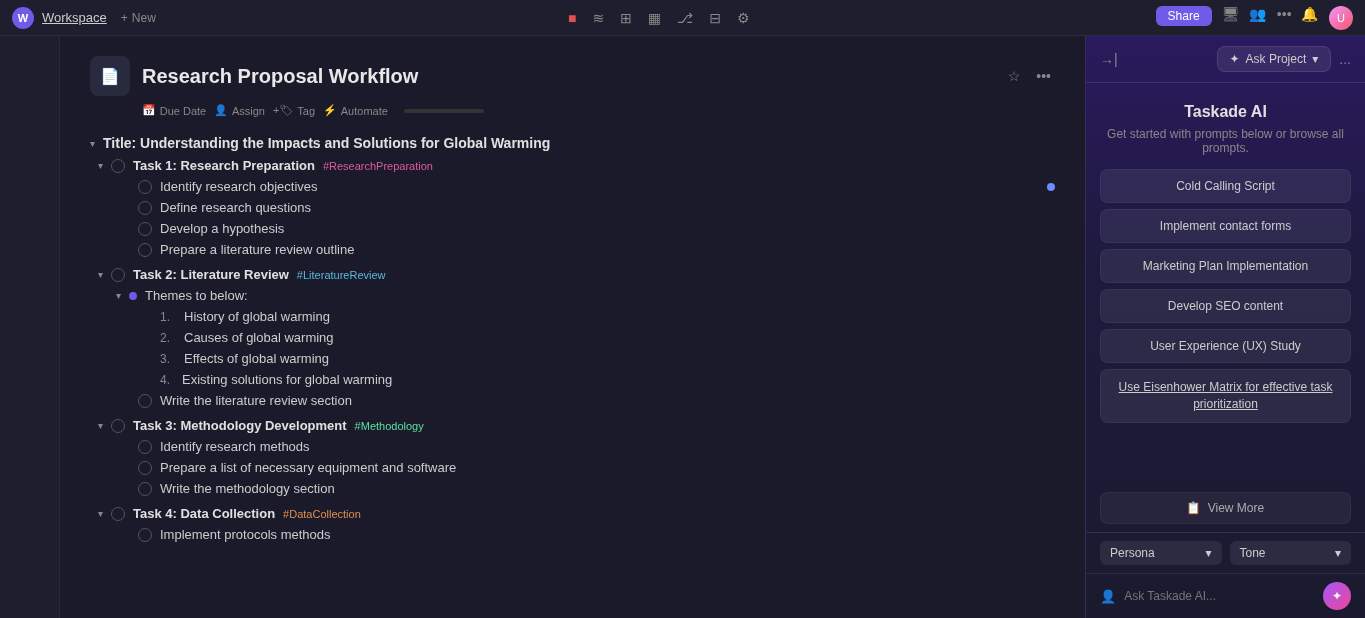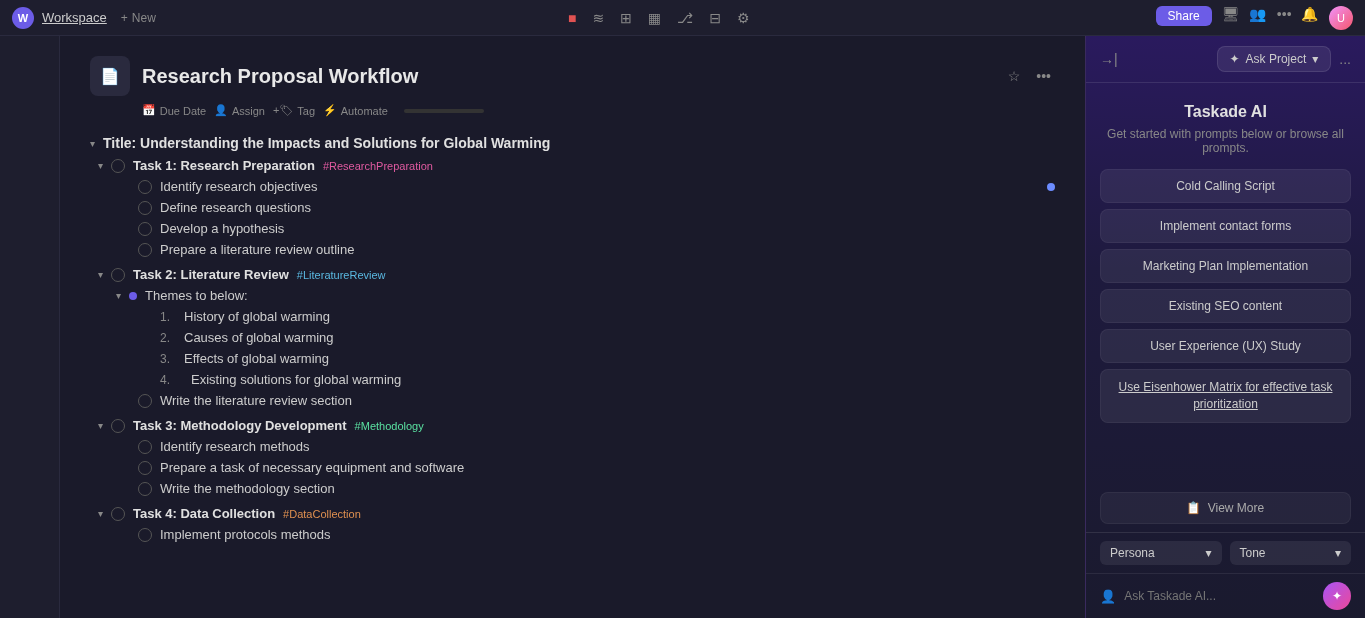--- a/index.html
+++ b/index.html
@@ -533,21 +533,21 @@
         <div class="task-row">
           <span style="margin-left:64px" class="num-list">2.</span>
           <span class="task-label" style="margin-left:6px">Causes of global warming</span>
         </div>
         <div class="task-row">
           <span style="margin-left:64px" class="num-list">3.</span>
           <span class="task-label" style="margin-left:6px">Effects of global warming</span>
         </div>
         <div class="task-row">
           <span style="margin-left:64px" class="num-list">4.</span>
-          <span class="task-label" style="margin-left:13px">Existing solutions for global warming</span>
+          <span class="task-label" style="margin-left:4px">Existing solutions for global warming</span>
         </div>
         <div class="task-row">
           <span style="margin-left:40px"></span>
           <div class="task-checkbox"></div>
           <span class="task-label">Write the literature review section</span>
         </div>
       </div>
 
       <div class="task-group">
         <div class="task-row">
@@ -557,21 +557,21 @@
           <span class="task-tag green">#Methodology</span>
         </div>
         <div class="task-row">
           <span style="margin-left:40px"></span>
           <div class="task-checkbox"></div>
           <span class="task-label">Identify research methods</span>
         </div>
         <div class="task-row">
           <span style="margin-left:40px"></span>
           <div class="task-checkbox"></div>
-          <span class="task-label">Prepare a task of necessary equipment and software</span>
+          <span class="task-label">Prepare a list of necessary equipment and software</span>
         </div>
         <div class="task-row">
           <span style="margin-left:40px"></span>
           <div class="task-checkbox"></div>
           <span class="task-label">Write the methodology section</span>
         </div>
       </div>
 
       <div class="task-group">
         <div class="task-row">
@@ -605,21 +605,21 @@
 
     <div class="ai-section">
       <div class="ai-title">Taskade AI</div>
       <div class="ai-subtitle">Get started with prompts below or browse all prompts.</div>
     </div>
 
     <div class="prompt-list">
       <div class="prompt-item">Cold Calling Script</div>
       <div class="prompt-item">Implement contact forms</div>
       <div class="prompt-item">Marketing Plan Implementation</div>
-      <div class="prompt-item">Existing SEO content</div>
+      <div class="prompt-item">Develop SEO content</div>
       <div class="prompt-item">User Experience (UX) Study</div>
       <div class="prompt-item two-line">Use Eisenhower Matrix for effective task prioritization</div>
     </div>
 
     <div class="view-more-btn">
       <span>📋</span>
       <span>View More</span>
     </div>
 
     <div class="sidebar-footer">

